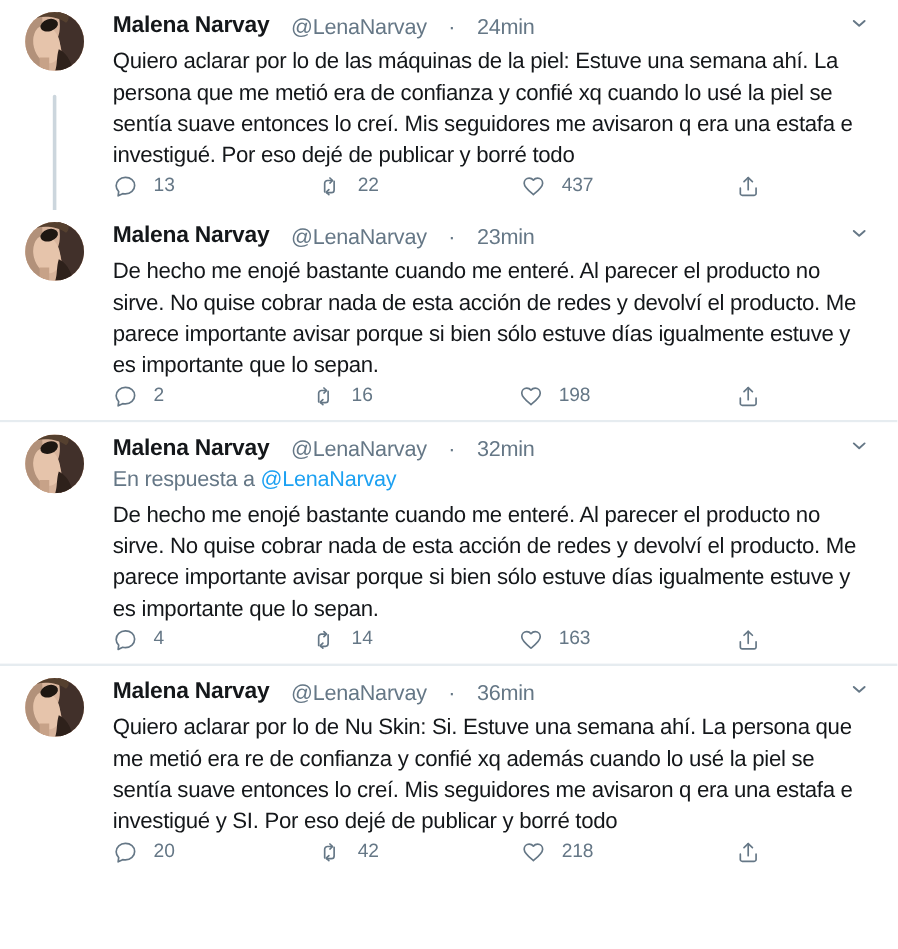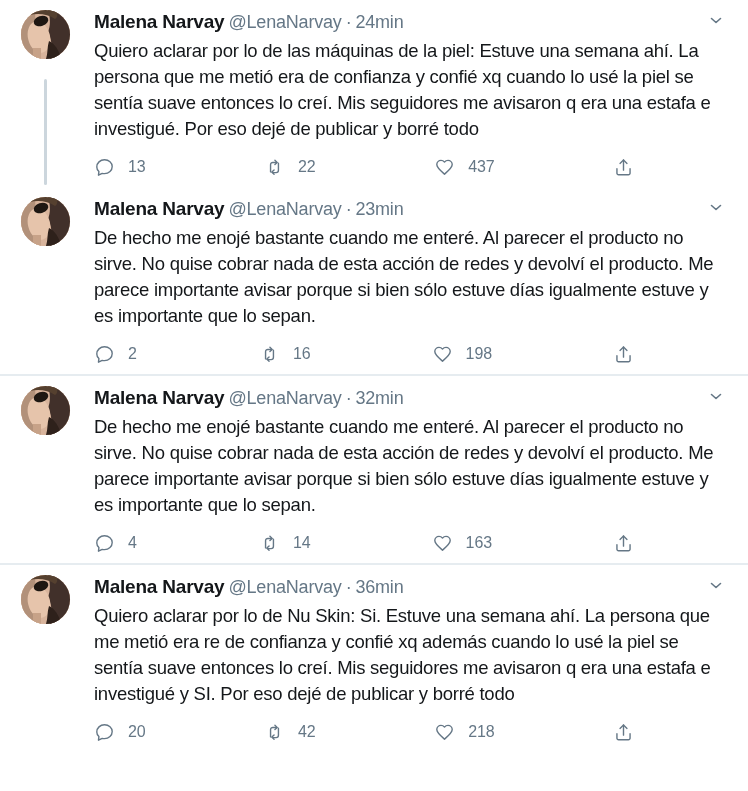--- a/index.html
+++ b/index.html
@@ -30,21 +30,21 @@
     left: 44px; top: 79px;
     width: 3px; height: 106px;
     background: #ccd6dd;
     border-radius: 2px;
   }
   .content { flex: 1; min-width: 0; }
   .tweet-header {
     position: relative;
     display: flex;
     align-items: flex-start;
-    gap: 4px;
+    gap: 18px;
     padding-right: 34px;
     line-height: 24px;
     white-space: nowrap;
   }
   .display-name { font-weight: bold; font-size: 19px; letter-spacing: -0.2px; }
   .user-handle, .meta-sep, .timestamp {
     color: #657786; font-size: 18px; letter-spacing: -0.2px;
   }
   .chevron {
     position: absolute; right: 4px; top: 2px;
@@ -59,21 +59,20 @@
   }
   .reply-context .ctx-handle { color: #1da1f2; }
   .tweet-text {
     margin-top: 4px;
     font-size: 18.5px;
     letter-spacing: -0.25px;
     line-height: 26px;
     color: #14171a;
   }
   .actions {
-    margin-top: 12px;
     display: flex;
     justify-content: space-between;
     width: 540px;
     max-width: 100%;
     color: #657786;
     height: 26px;
   }
   .action { display: flex; align-items: center; gap: 13px; cursor: pointer; }
   .action .icon { width: 21px; height: 21px; display: inline-flex; }
   .action .icon svg { width: 21px; height: 21px; }
@@ -248,20 +247,24 @@
         <span class="display-name">Malena Narvay</span>
         <span class="user-handle">@LenaNarvay</span>
         <span class="meta-sep">·</span>
         <span class="timestamp">32min</span>
         <span class="chevron">
           <svg class="stroke-icon" viewBox="0 0 16 16" width="16" height="16">
               <use href="#tpl-chevron"></use>
             </svg>
         </span>
       </div>
+      <div class="reply-context">
+        <span>En respuesta a</span>
+        <span class="ctx-handle">@LenaNarvay</span>
+      </div>
       <div class="tweet-text">De hecho me enojé bastante cuando me enteré. Al parecer el producto no sirve. No quise cobrar nada de esta acción de redes y devolví el producto. Me parece importante avisar porque si bien sólo estuve días igualmente estuve y es importante que lo sepan.</div>
       <div class="actions">
         <div class="action">
           <span class="icon">
               <svg class="stroke-icon" viewBox="0 0 24 24">
                 <use href="#tpl-reply"></use>
               </svg>
             </span>
           <span class="count">4</span>
         </div>

